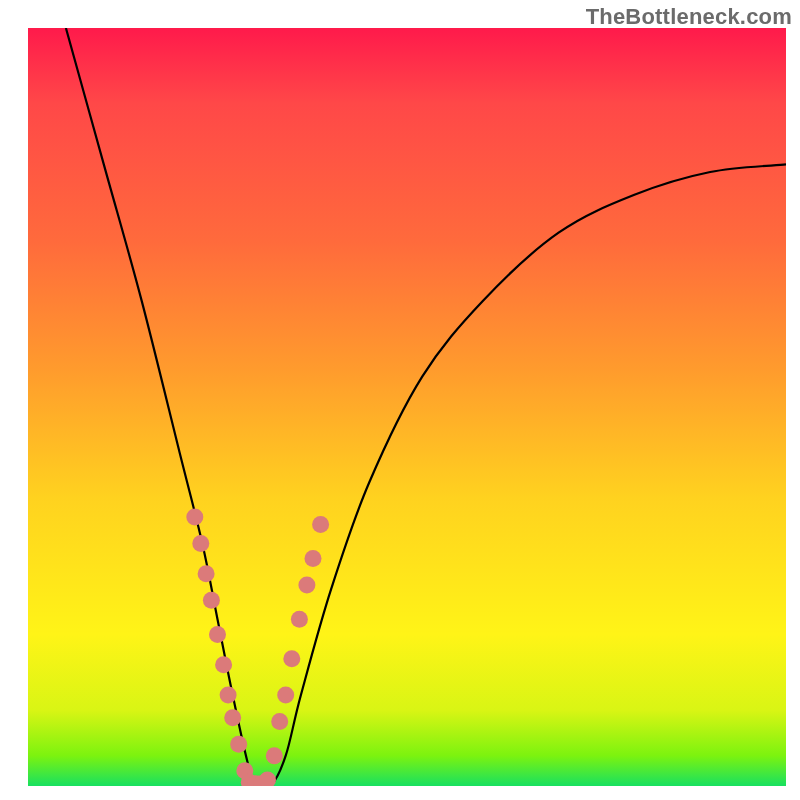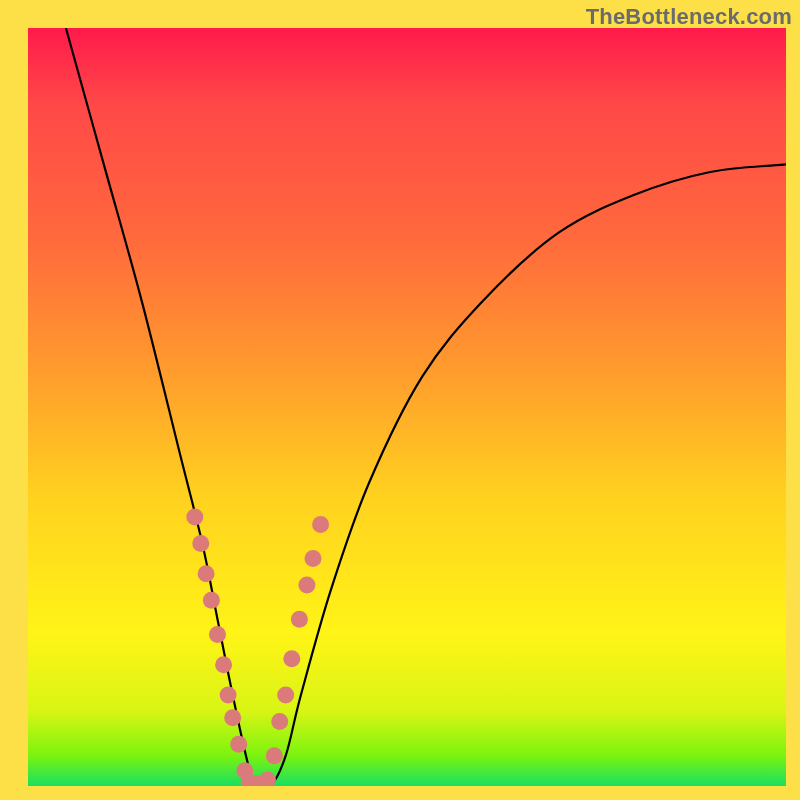--- a/index.html
+++ b/index.html
@@ -8,21 +8,21 @@
     width: 800px;
     height: 800px;
     overflow: hidden;
     font-family: Arial, Helvetica, sans-serif;
     background: #000;
   }
   .frame {
     position: relative;
     width: 800px;
     height: 800px;
-    background: #fde047;
+    background: #ffffff;
   }
   .plot-area {
     position: absolute;
     left: 28px;
     top: 28px;
     width: 758px;
     height: 758px;
     
     background: linear-gradient(
       to bottom,

